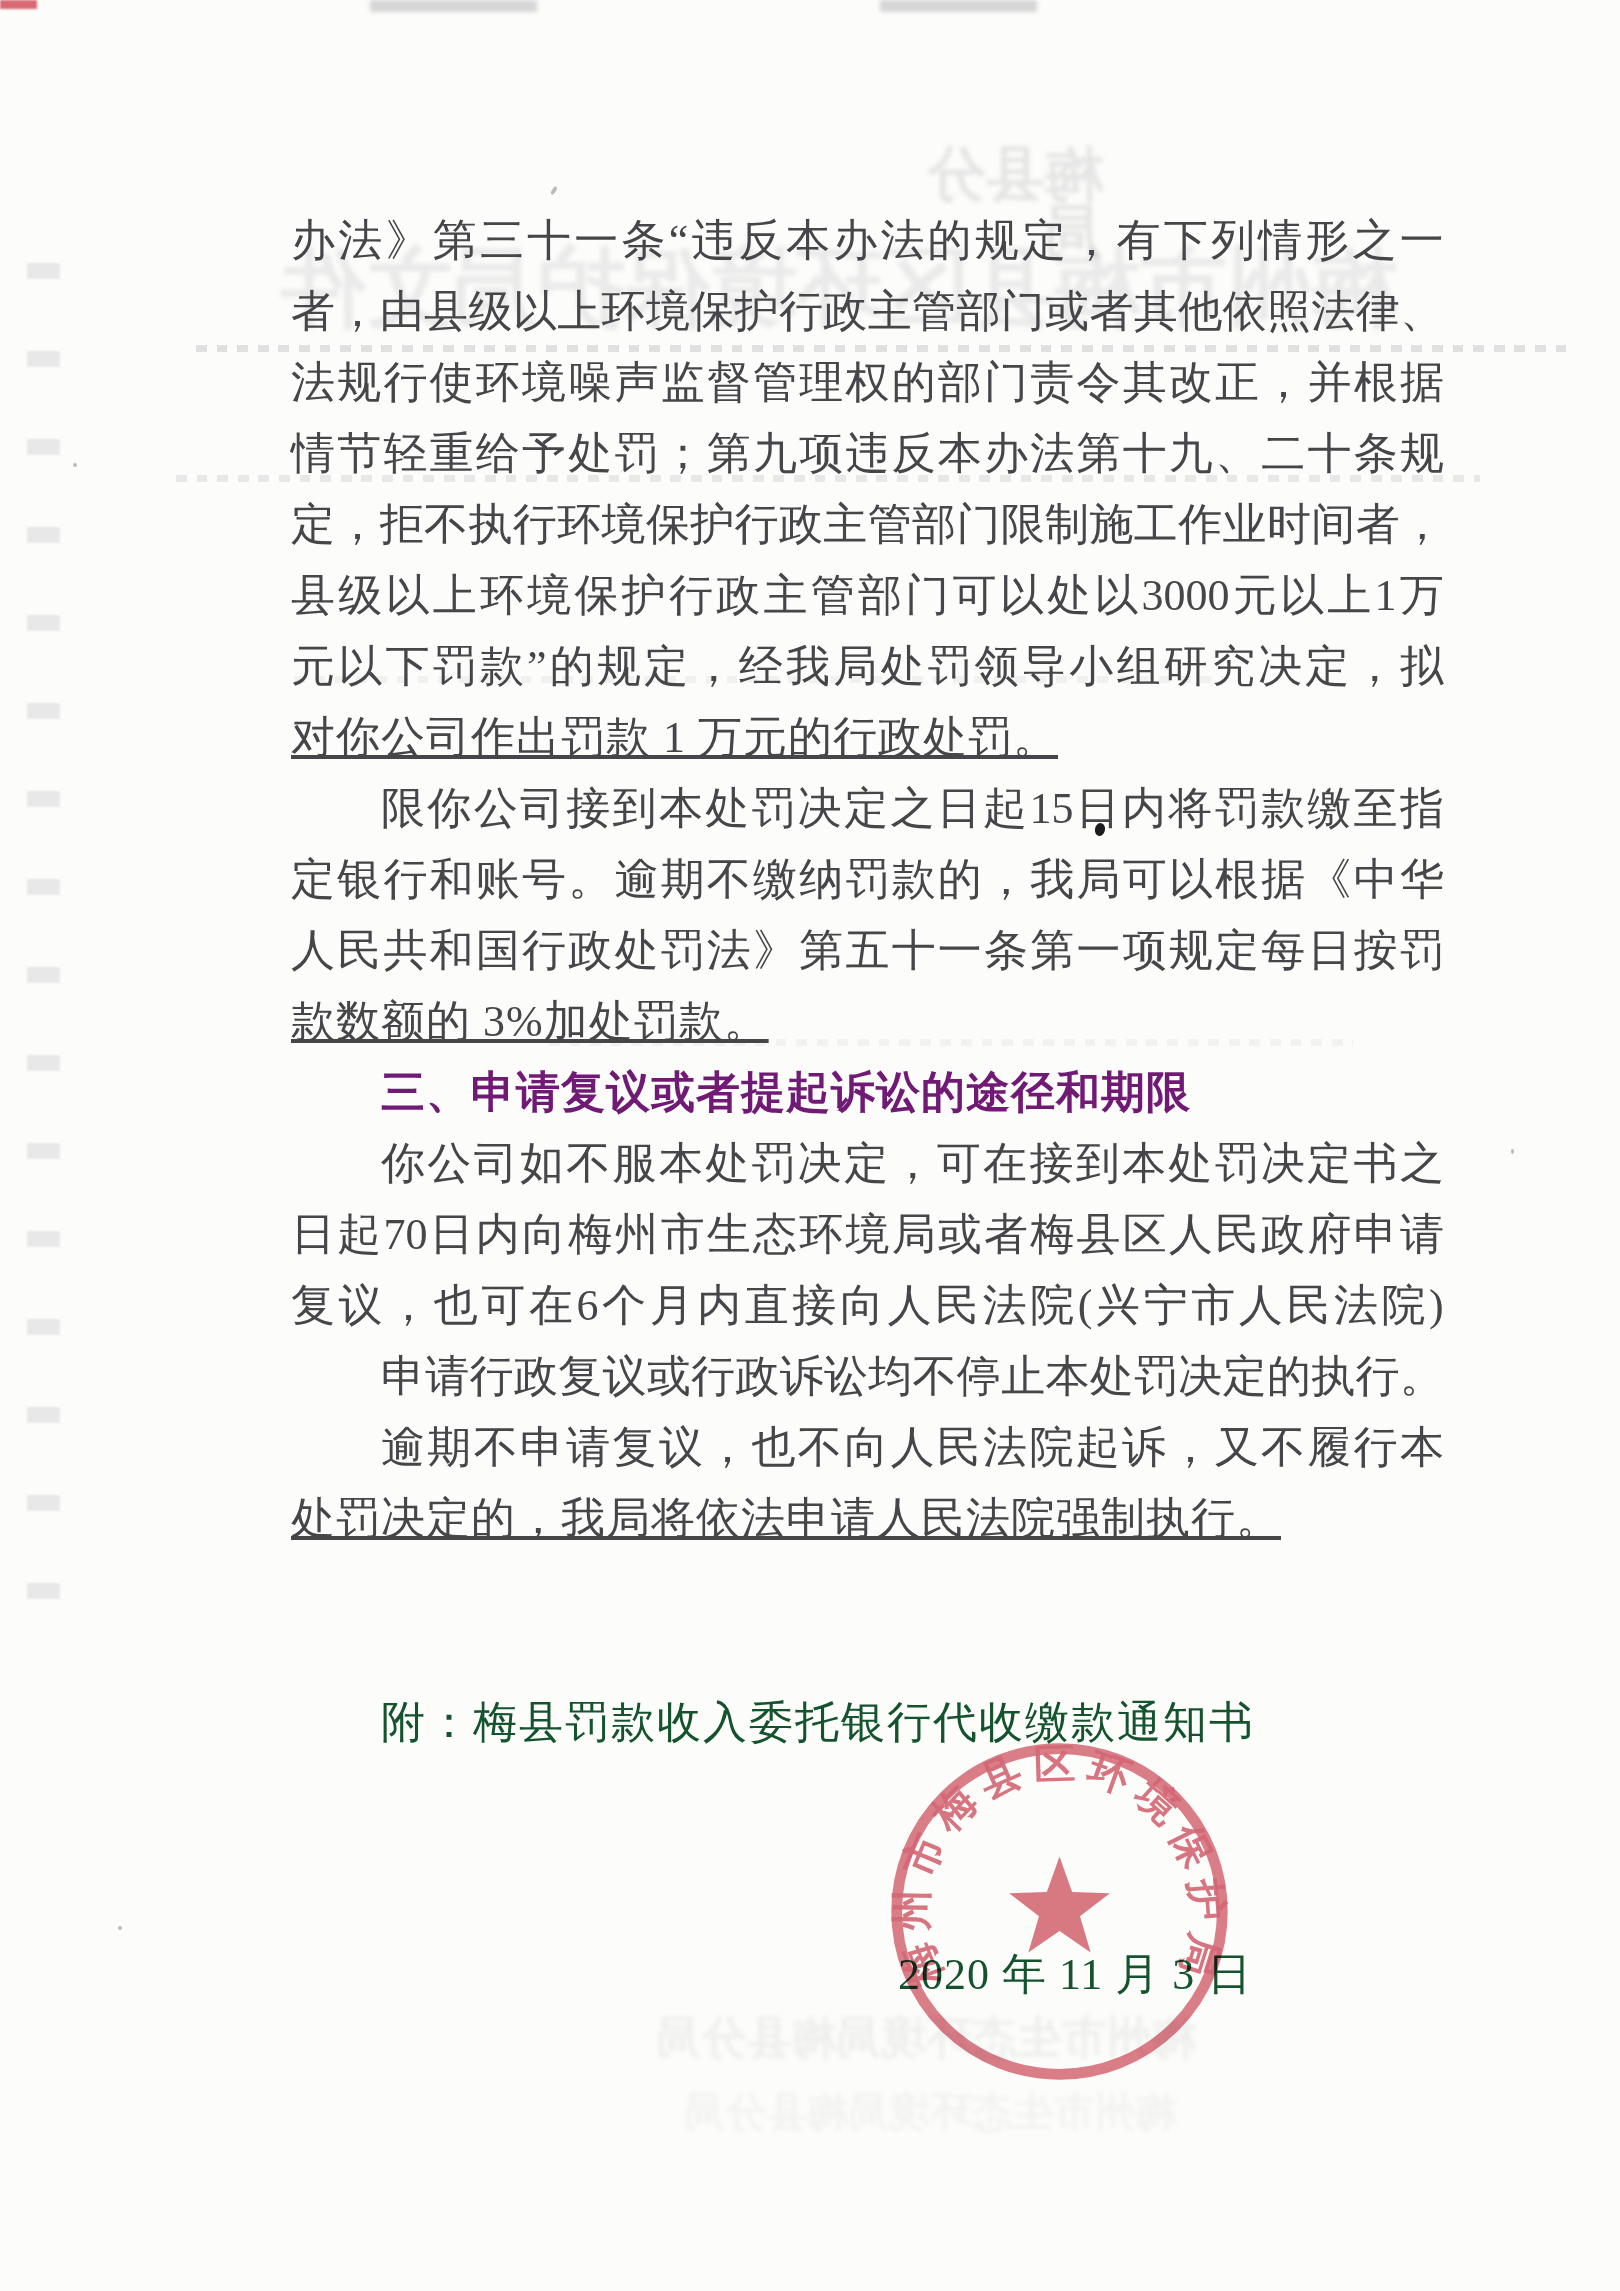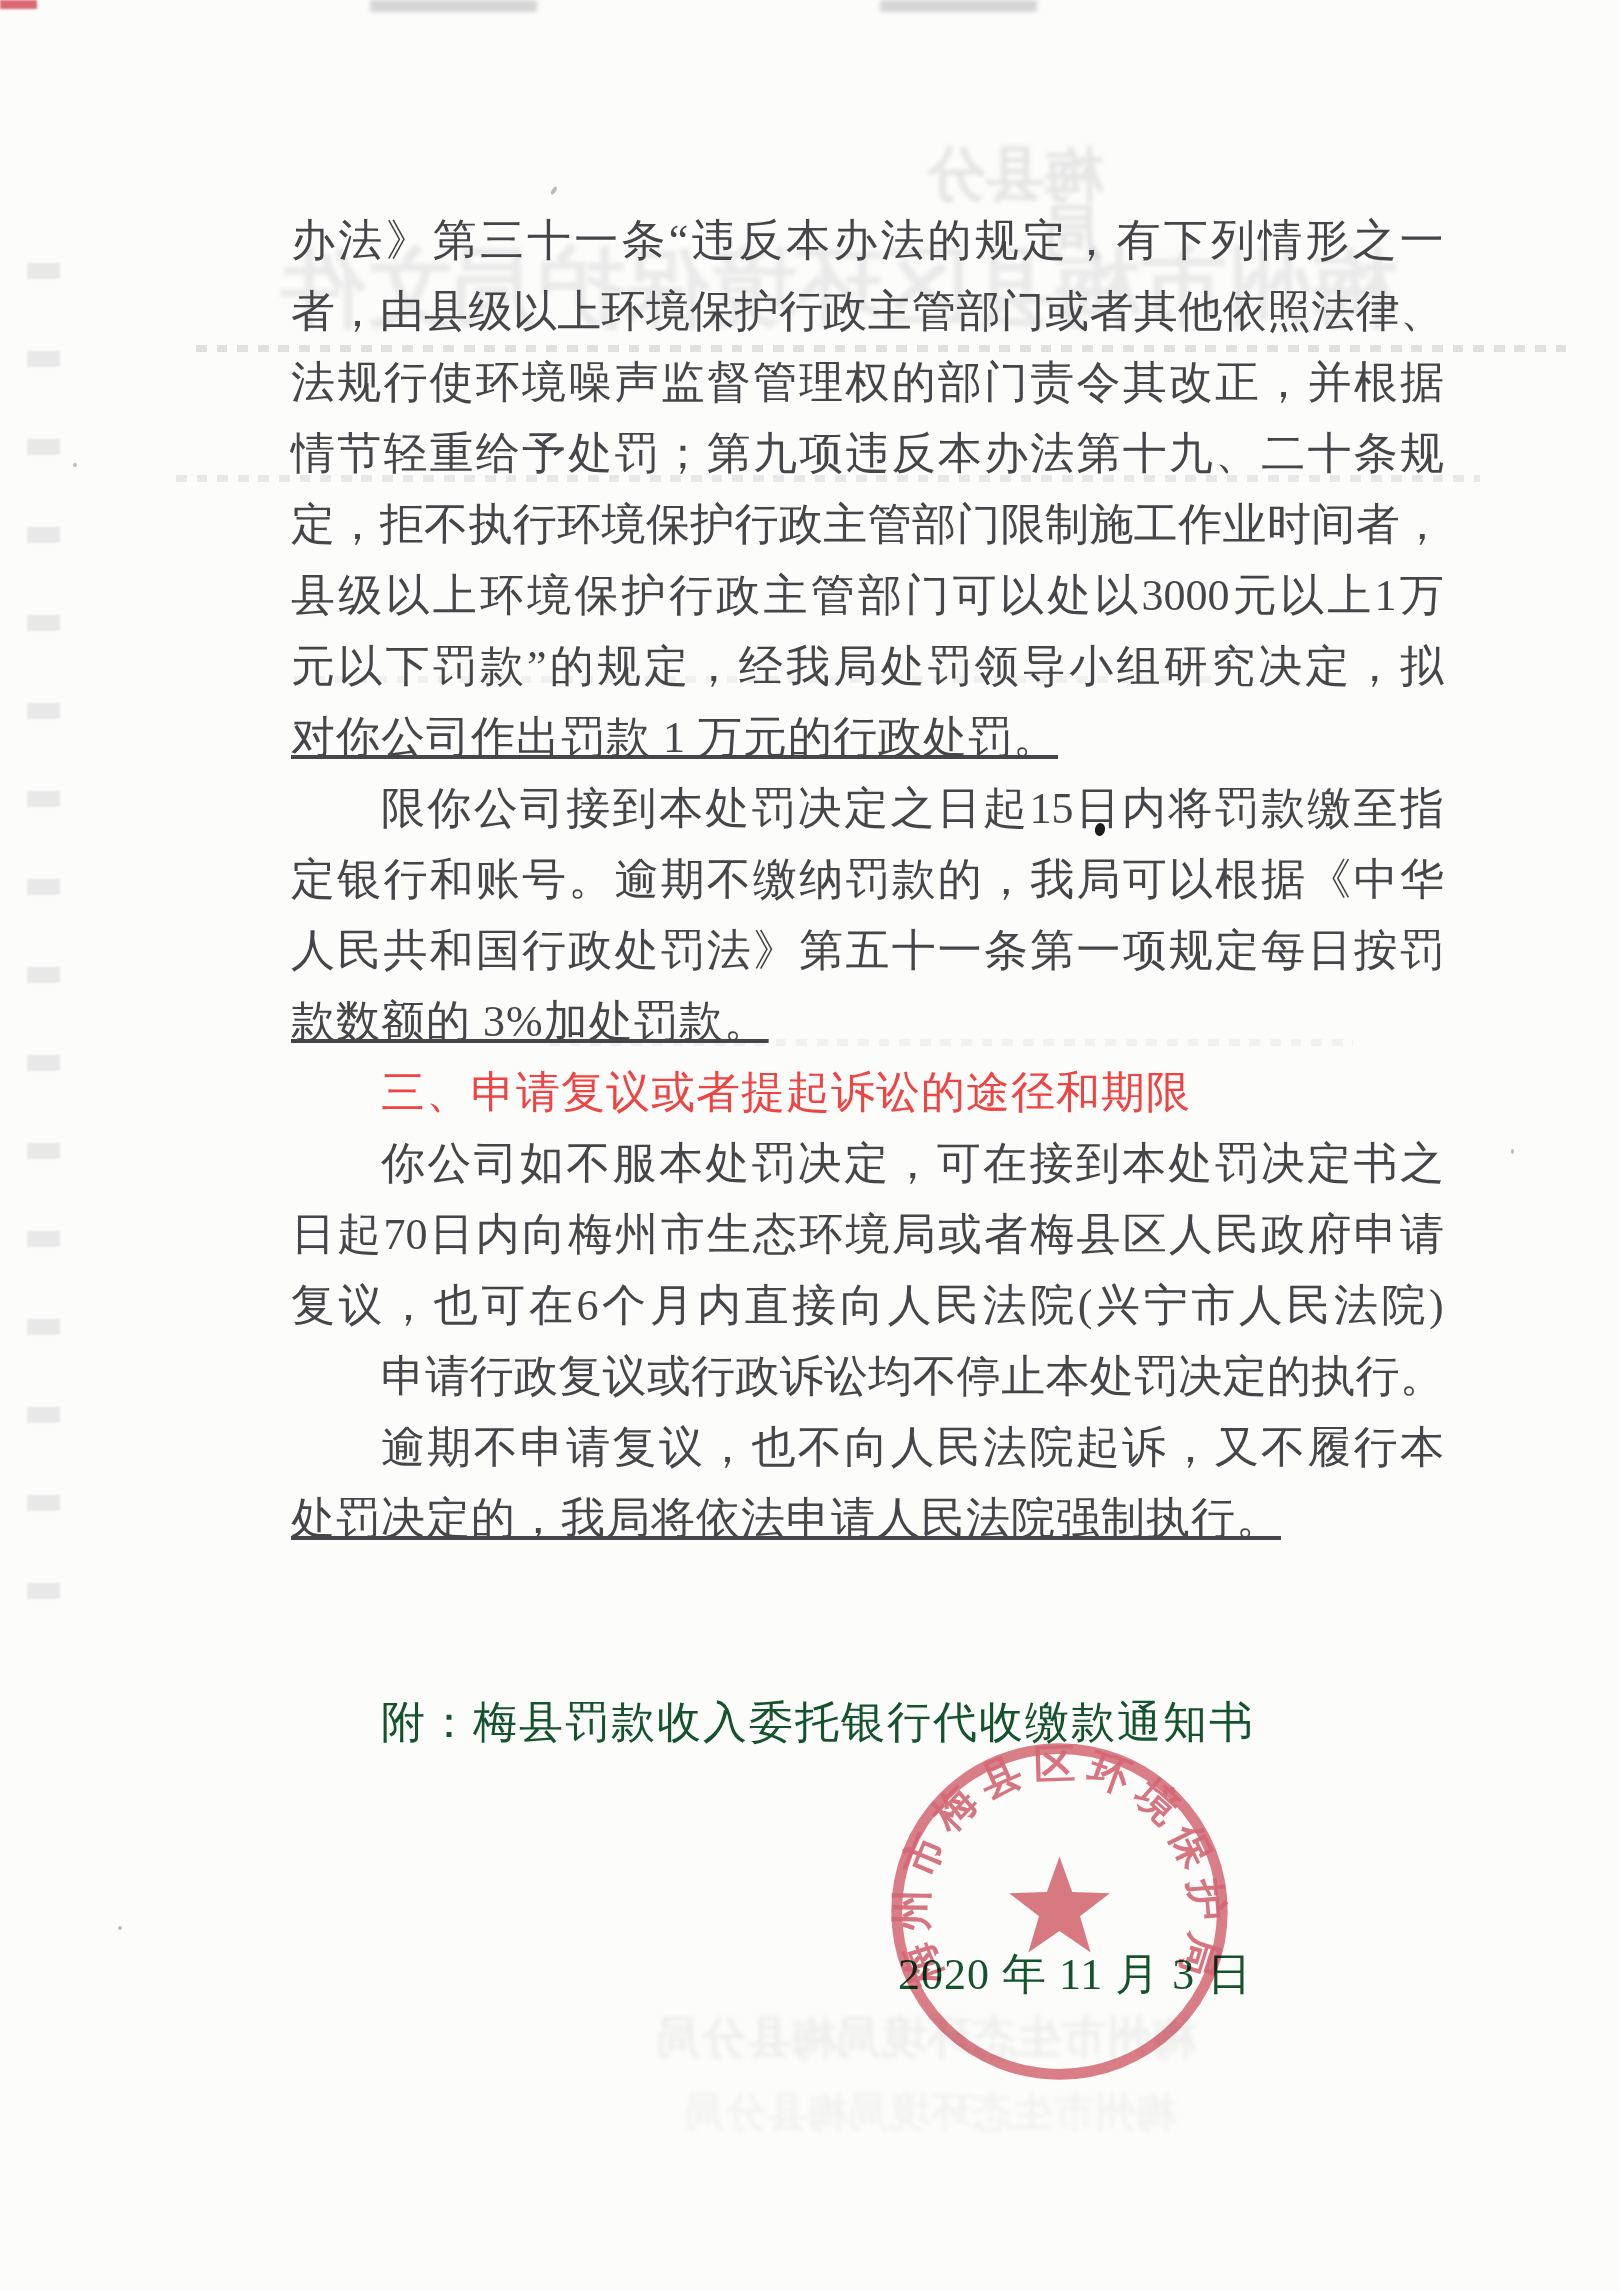--- a/index.html
+++ b/index.html
@@ -14,21 +14,21 @@
 
   
   .textcol{
     position:absolute;left:291px;top:205px;width:1153px;
     color:#46464a;
   }
   .line{height:71px;font-size:44px;color:#46464a;}
   .jline{display:flex;justify-content:space-between;align-items:center;}
   .jline span{flex:0 0 auto;white-space:pre;}
   .endline,.plainline{line-height:71px;letter-spacing:1px;white-space:nowrap;text-decoration:underline;}
-  .heading{line-height:71px;font-weight:400;color:#ef4444;letter-spacing:1px;white-space:nowrap;}
+  .heading{line-height:71px;font-weight:700;color:#701a75;letter-spacing:1px;white-space:nowrap;}
   .indent{padding-left:90px;}
 
   .attachline{
     position:absolute;left:381px;top:1687px;height:71px;line-height:71px;
     font-size:44px;letter-spacing:2px;color:#14532d;white-space:nowrap;
   }
   .signature{
     position:absolute;left:740px;top:1870px;height:71px;line-height:71px;
     font-size:44px;letter-spacing:2px;color:#46464a;white-space:nowrap;
   }

